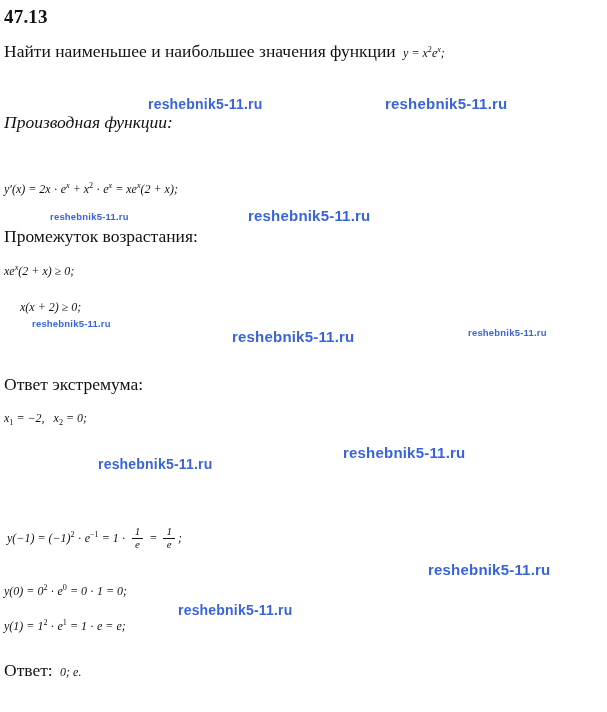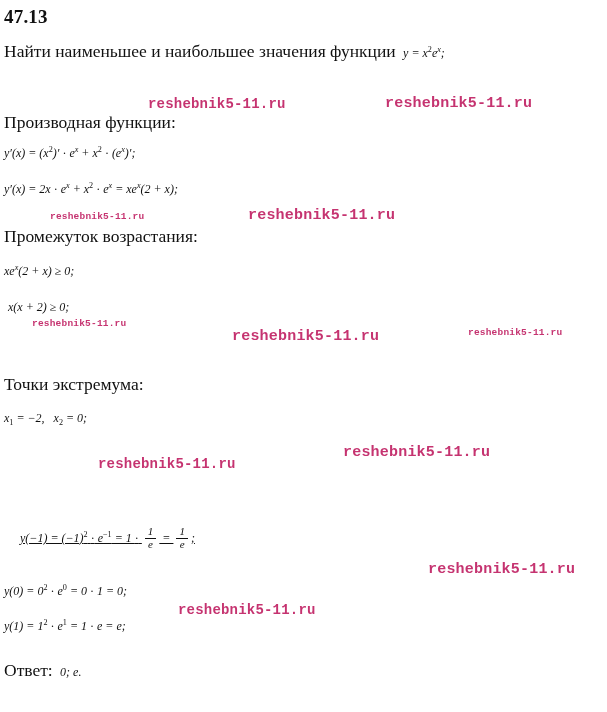--- a/index.html
+++ b/index.html
@@ -67,71 +67,68 @@
     display: block;
     padding: 0 3px;
     border-bottom: 1.3px solid #111;
   }
   .frac .bot {
     display: block;
     padding: 0 3px;
   }
   .wm {
     position: absolute;
-    color: #be185d;
-    font-family: Liberation Mono, monospace;
+    color: #1d4ed8;
+    font-family: Liberation Sans, sans-serif;
     font-weight: bold;
     white-space: nowrap;
     opacity: 0.88;
     letter-spacing: 0.2px;
   }
 </style>
 </head>
 <body>
 
 <div class="page">
 
   <div class="line num-head" style="left:4px; top:6px;">
     <span>47</span><span class="sub">.13</span>
   </div>
 
   <div class="line body-text" style="left:4px; top:41px;">
     <span>Найти наименьшее и наибольшее значения функции</span>
     <span class="math">&nbsp;y = x<sup class="n">2</sup>e<sup>x</sup>;</span>
   </div>
 
-  <div class="line body-text" style="left:4px; top:112px;">Производная функции:</div>
+  <div class="line body-text" style="left:4px; top:112px;font-style:italic;">Производная функции:</div>
 
-  <div class="line math" style="left:4px; top:145px;">
-    y′(x) = (x<sup class="n">2</sup>)′ <span class="op">·</span> e<sup>x</sup> + x<sup class="n">2</sup> <span class="op">·</span> (e<sup>x</sup>)′;
-  </div>
 
   <div class="line math" style="left:4px; top:181px;">
     y′(x) = 2x <span class="op">·</span> e<sup>x</sup> + x<sup class="n">2</sup> <span class="op">·</span> e<sup>x</sup> = xe<sup>x</sup>(2 + x);
   </div>
 
   <div class="line body-text" style="left:4px; top:226px;">Промежуток возрастания:</div>
 
   <div class="line math" style="left:4px; top:263px;">
     xe<sup>x</sup>(2 + x) ≥ 0;
   </div>
 
-  <div class="line math" style="left:8px; top:300px;font-style:italic;">
+  <div class="line math" style="left:20px; top:300px;font-style:italic;">
     x(x + 2) ≥ 0;
   </div>
 
 
-  <div class="line body-text" style="left:4px; top:374px;">Точки экстремума:</div>
+  <div class="line body-text" style="left:4px; top:374px;">Ответ экстремума:</div>
 
   <div class="line math" style="left:4px; top:411px;">
     x<sub class="n">1</sub> = −2,&nbsp;&nbsp; x<sub class="n">2</sub> = 0;
   </div>
 
 
-  <div class="line math" style="left:20px; top:527px;text-decoration:underline;">
+  <div class="line math" style="left:7px; top:527px;">
     y(−1) = (−1)<sup class="n">2</sup> <span class="op">·</span> e<sup class="n">−1</sup> = 1 <span class="op">·</span>
     <span class="frac"><span class="top">1</span><span class="bot">e</span></span> =
     <span class="frac"><span class="top">1</span><span class="bot">e</span></span>;
   </div>
 
   <div class="line math" style="left:4px; top:583px;">
     y(0) = 0<sup class="n">2</sup> <span class="op">·</span> e<sup class="n">0</sup> = 0 <span class="op">·</span> 1 = 0;
   </div>
 
   <div class="line math" style="left:4px; top:618px;">

